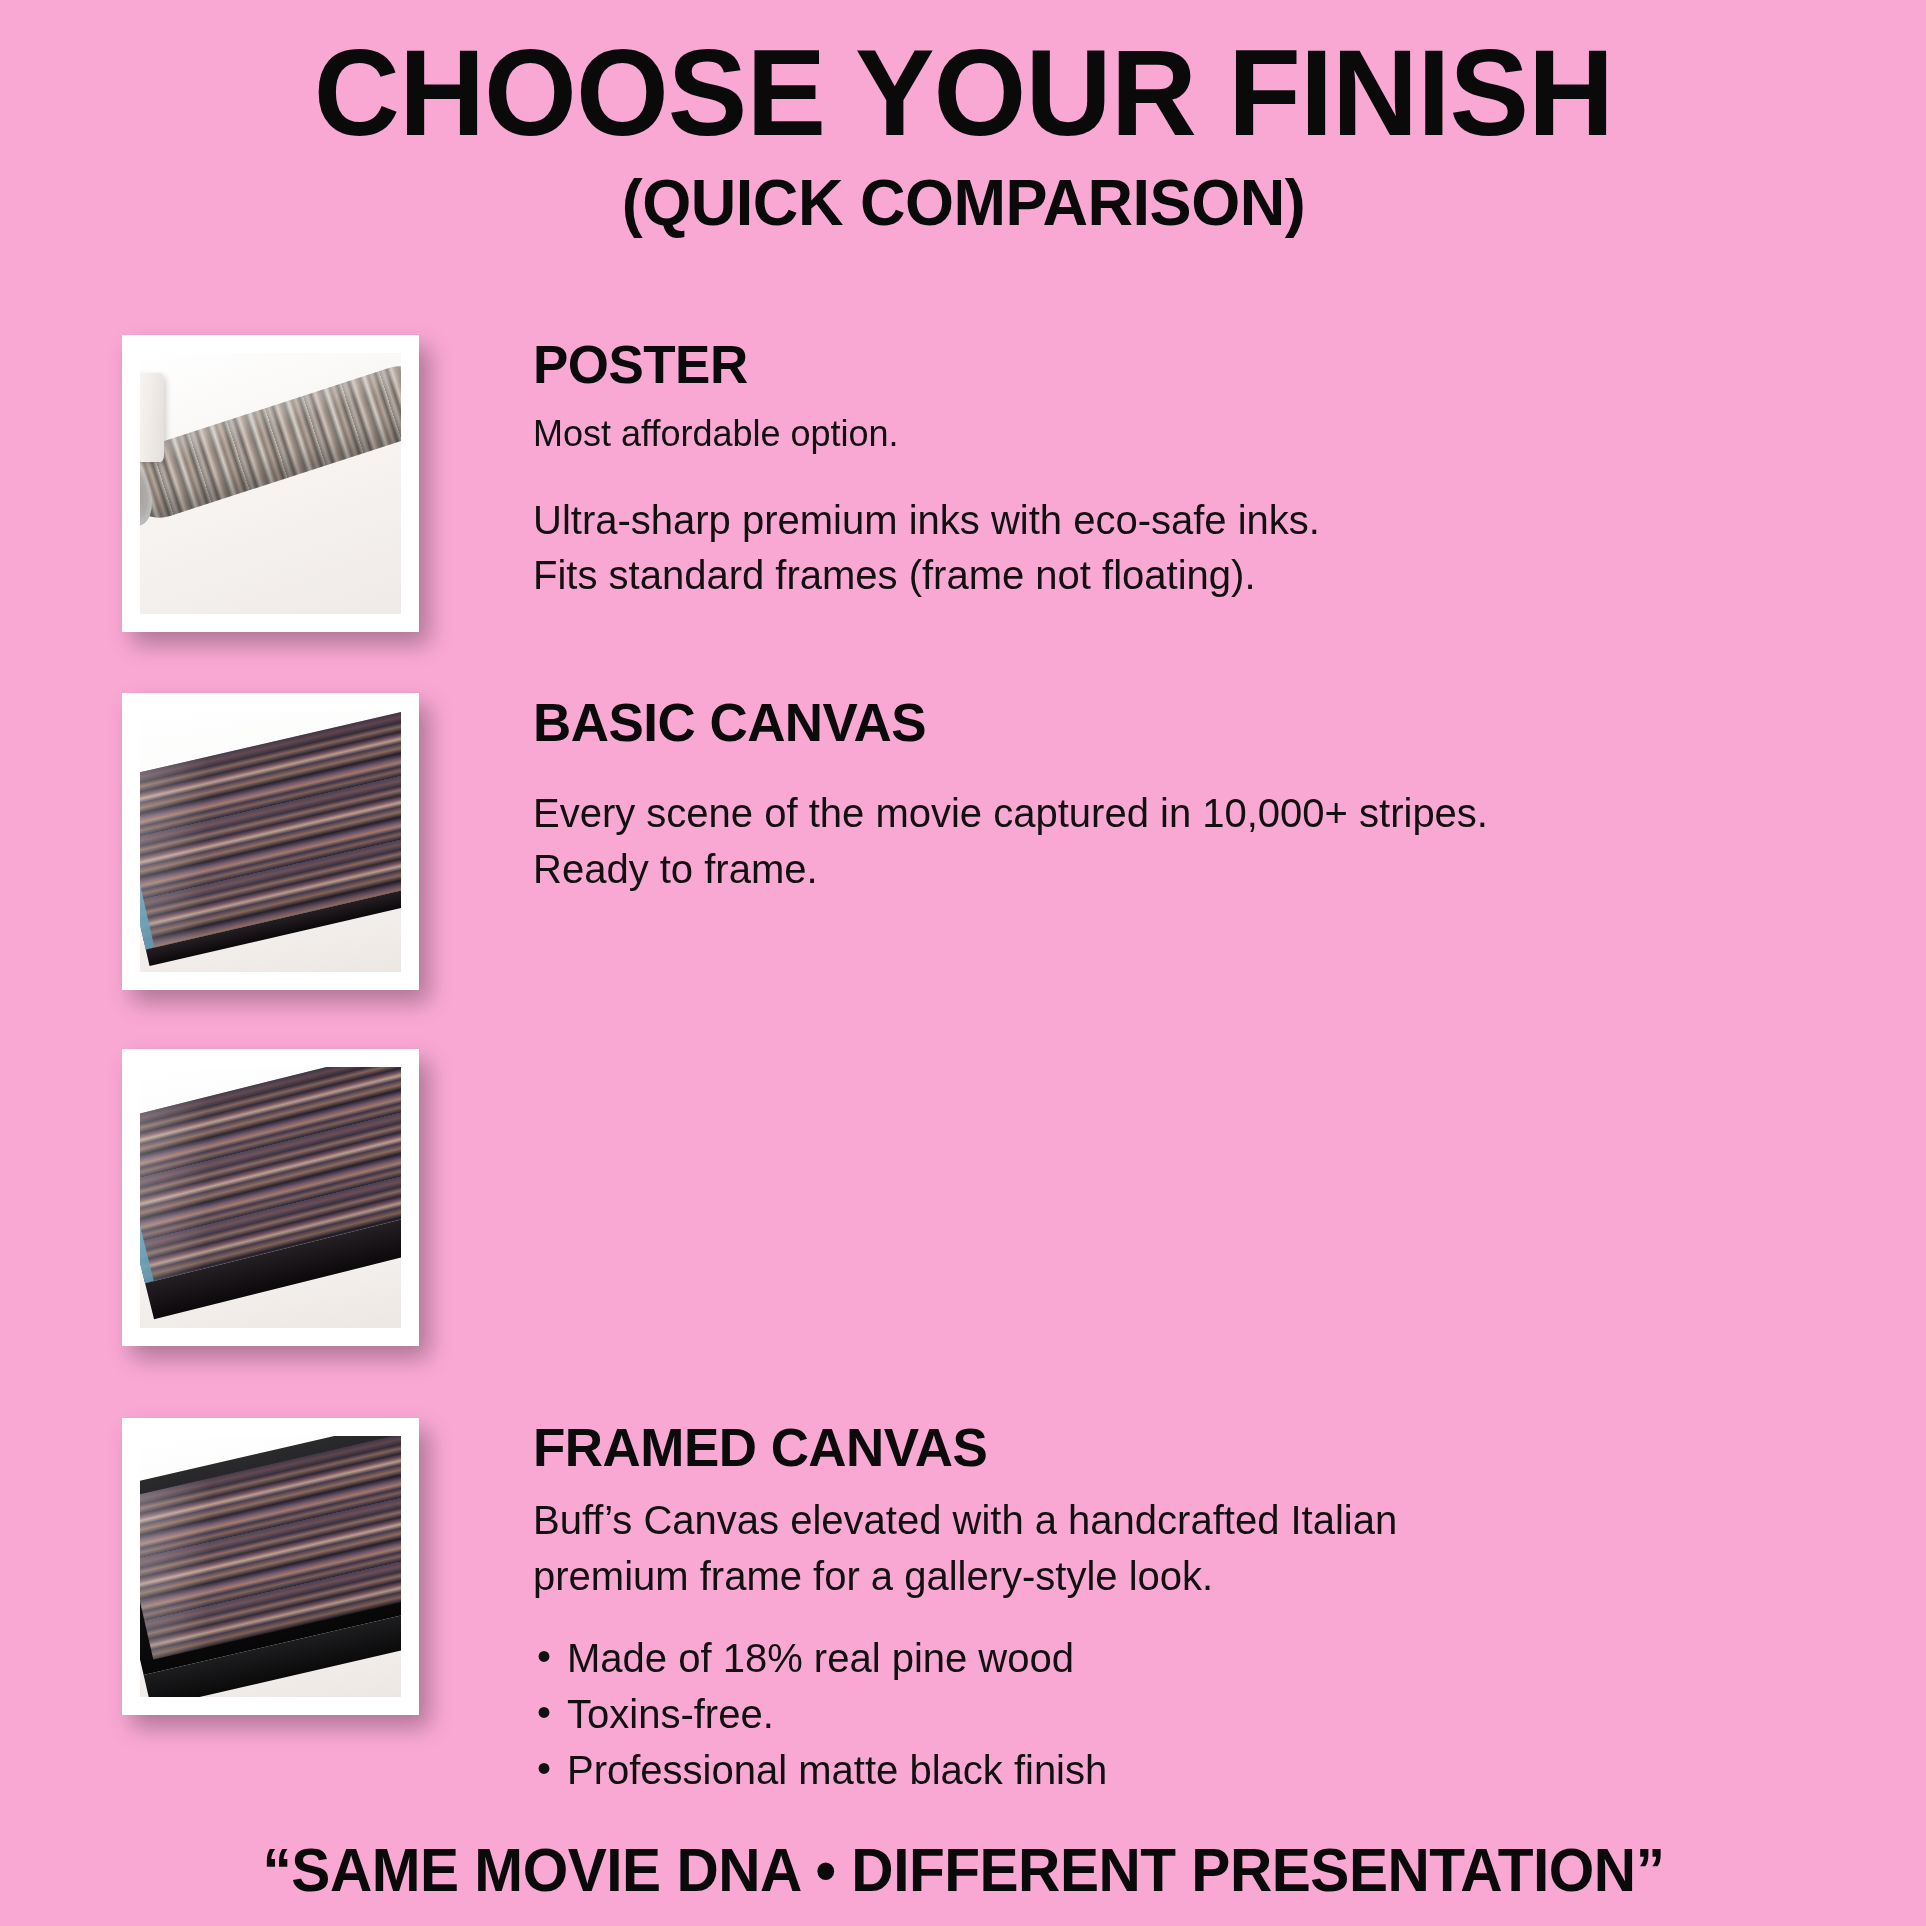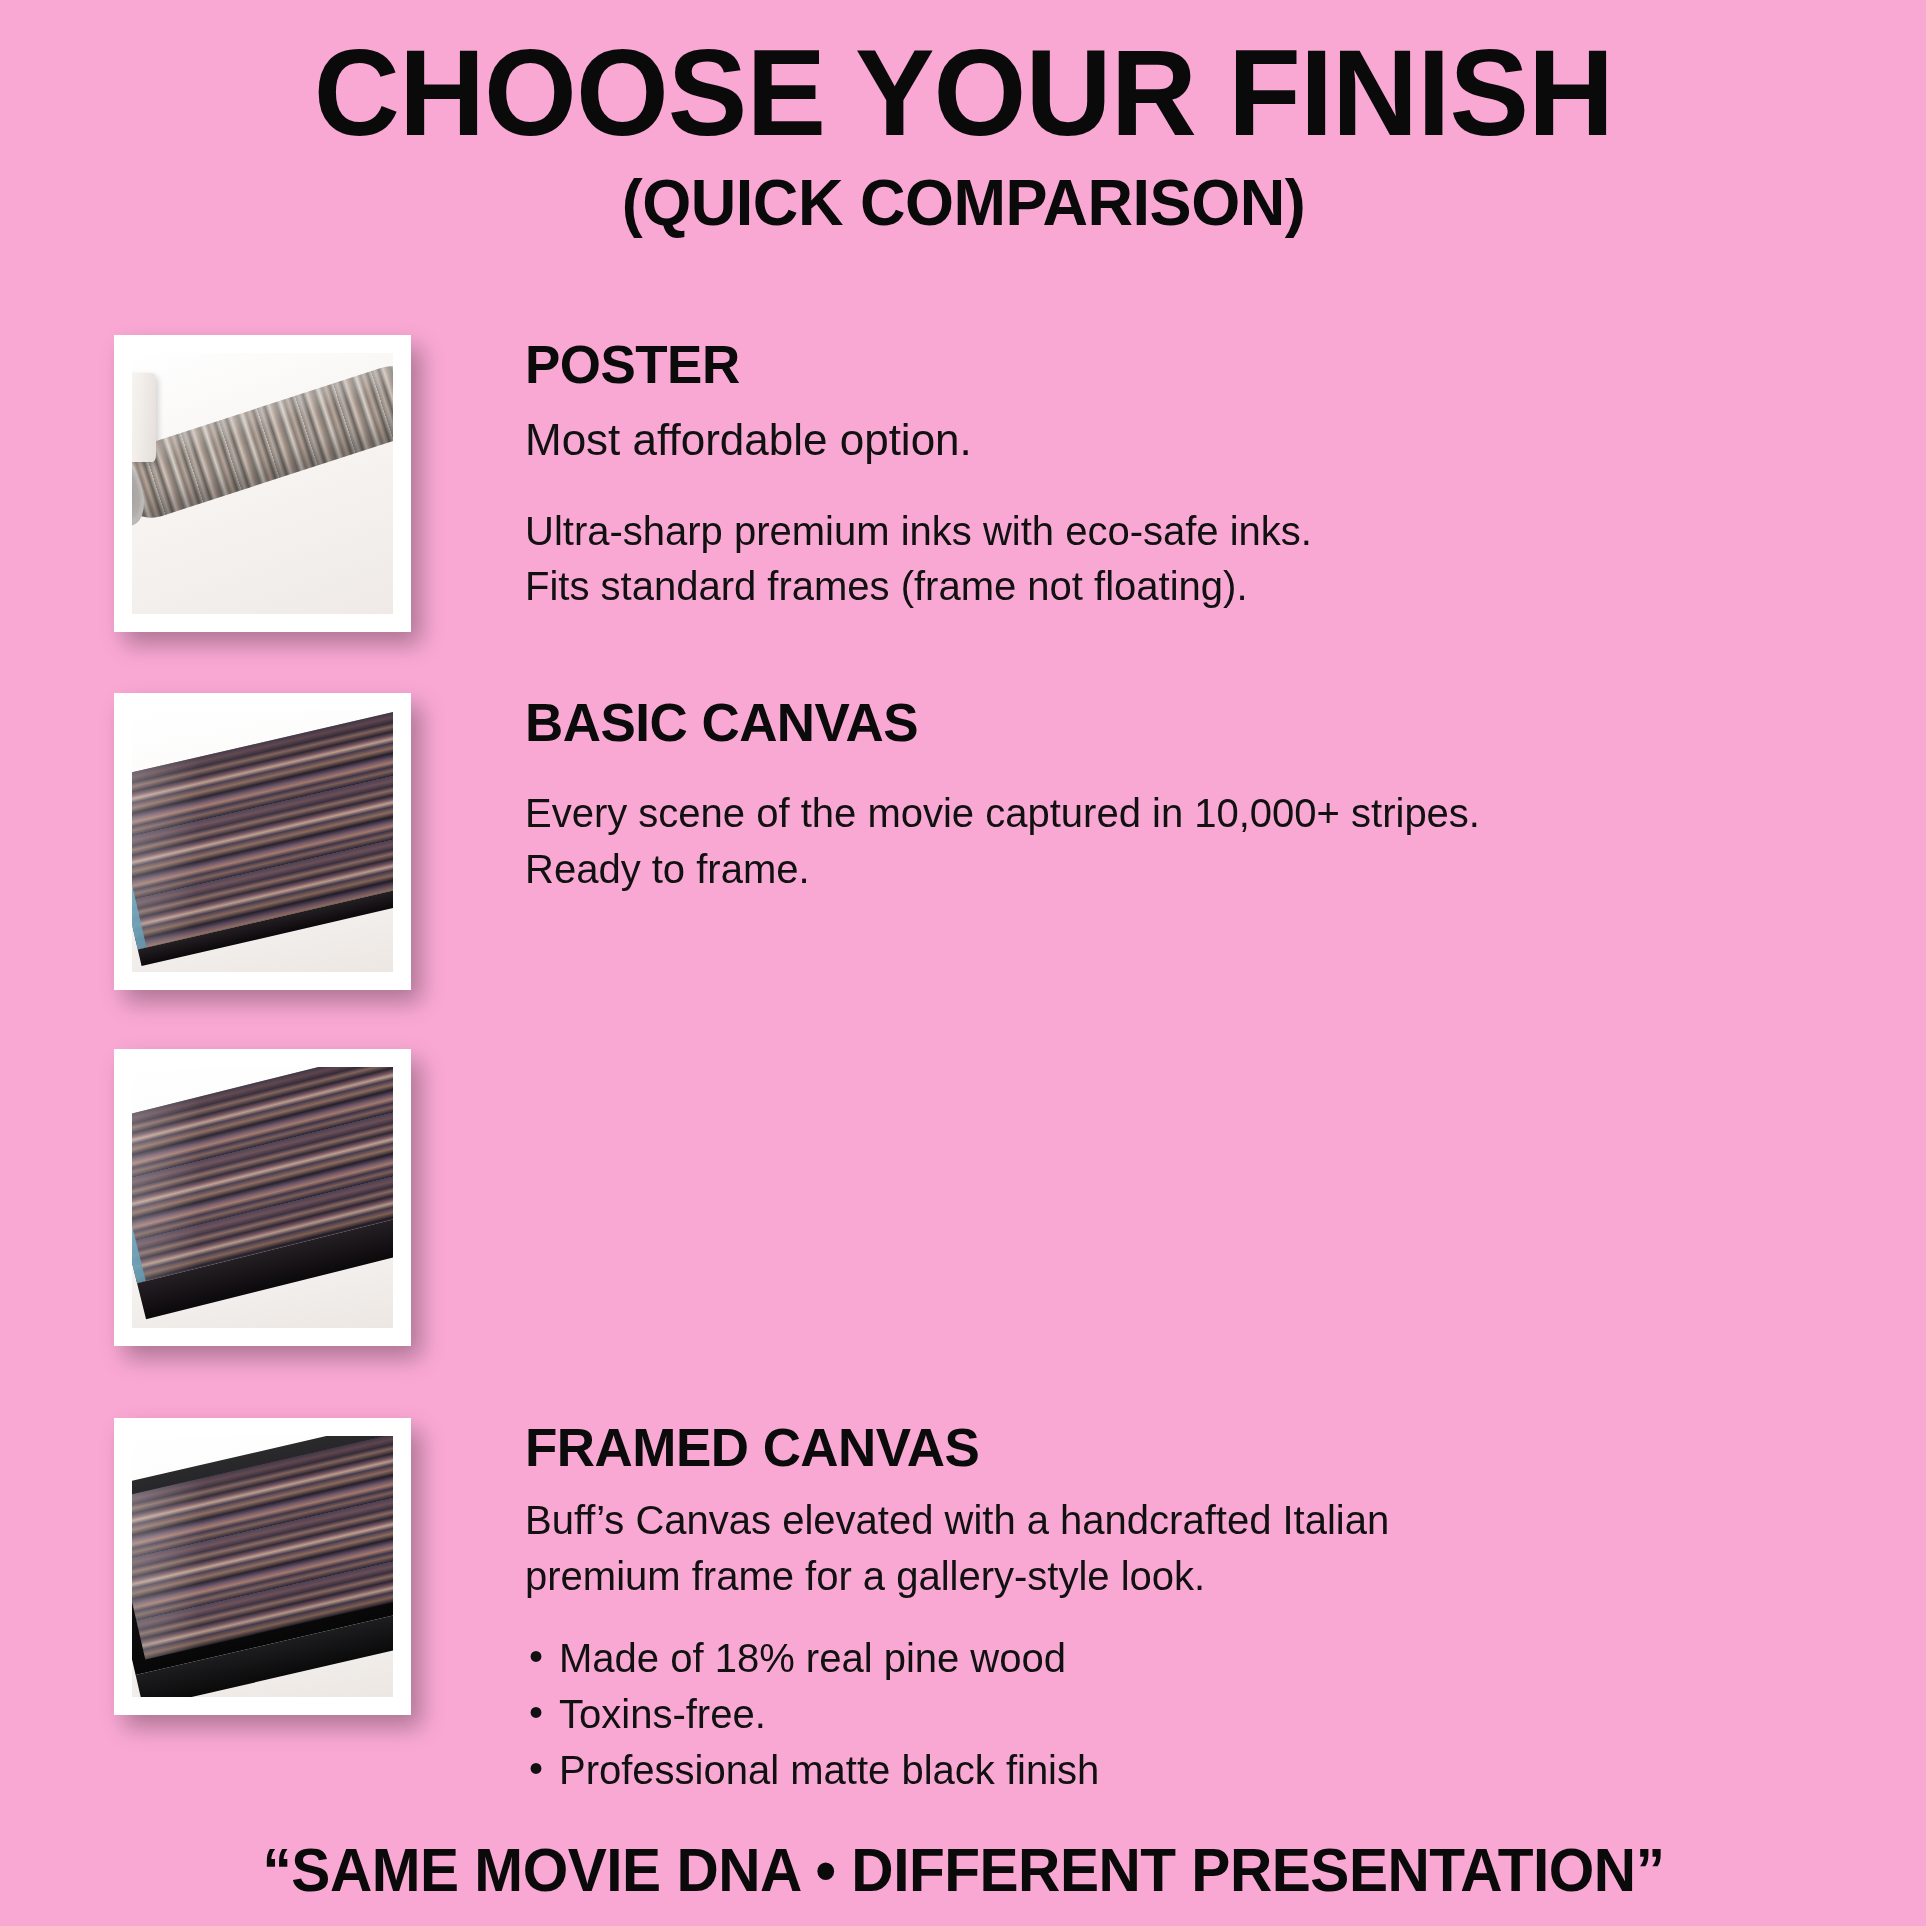--- a/index.html
+++ b/index.html
@@ -43,21 +43,21 @@
     color: #0a0a0a;
     line-height: 1.15;
     margin-top: 8px;
     letter-spacing: -0.5px;
     transform: scaleX(0.97);
   }
 
   
   .row {
     position: absolute;
-    left: 0;
+    left: 8px;
     width: 1863px;
     display: flex;
     align-items: flex-start;
   }
 
   .thumb-col {
     width: 525px;
     flex: 0 0 525px;
     display: flex;
     justify-content: center;
@@ -203,21 +203,21 @@
     font-weight: 700;
     color: #0b0b0b;
     letter-spacing: -0.5px;
     line-height: 1.1;
     margin-bottom: 16px;
     transform: scaleX(0.98);
     transform-origin: left center;
   }
 
   .item-lead {
-    font-size: 44px;
+    font-size: 36px;
     font-weight: 400;
     color: #111111;
     line-height: 1.35;
   }
 
   .item-body {
     font-size: 40px;
     font-weight: 400;
     color: #111111;
     line-height: 1.38;

